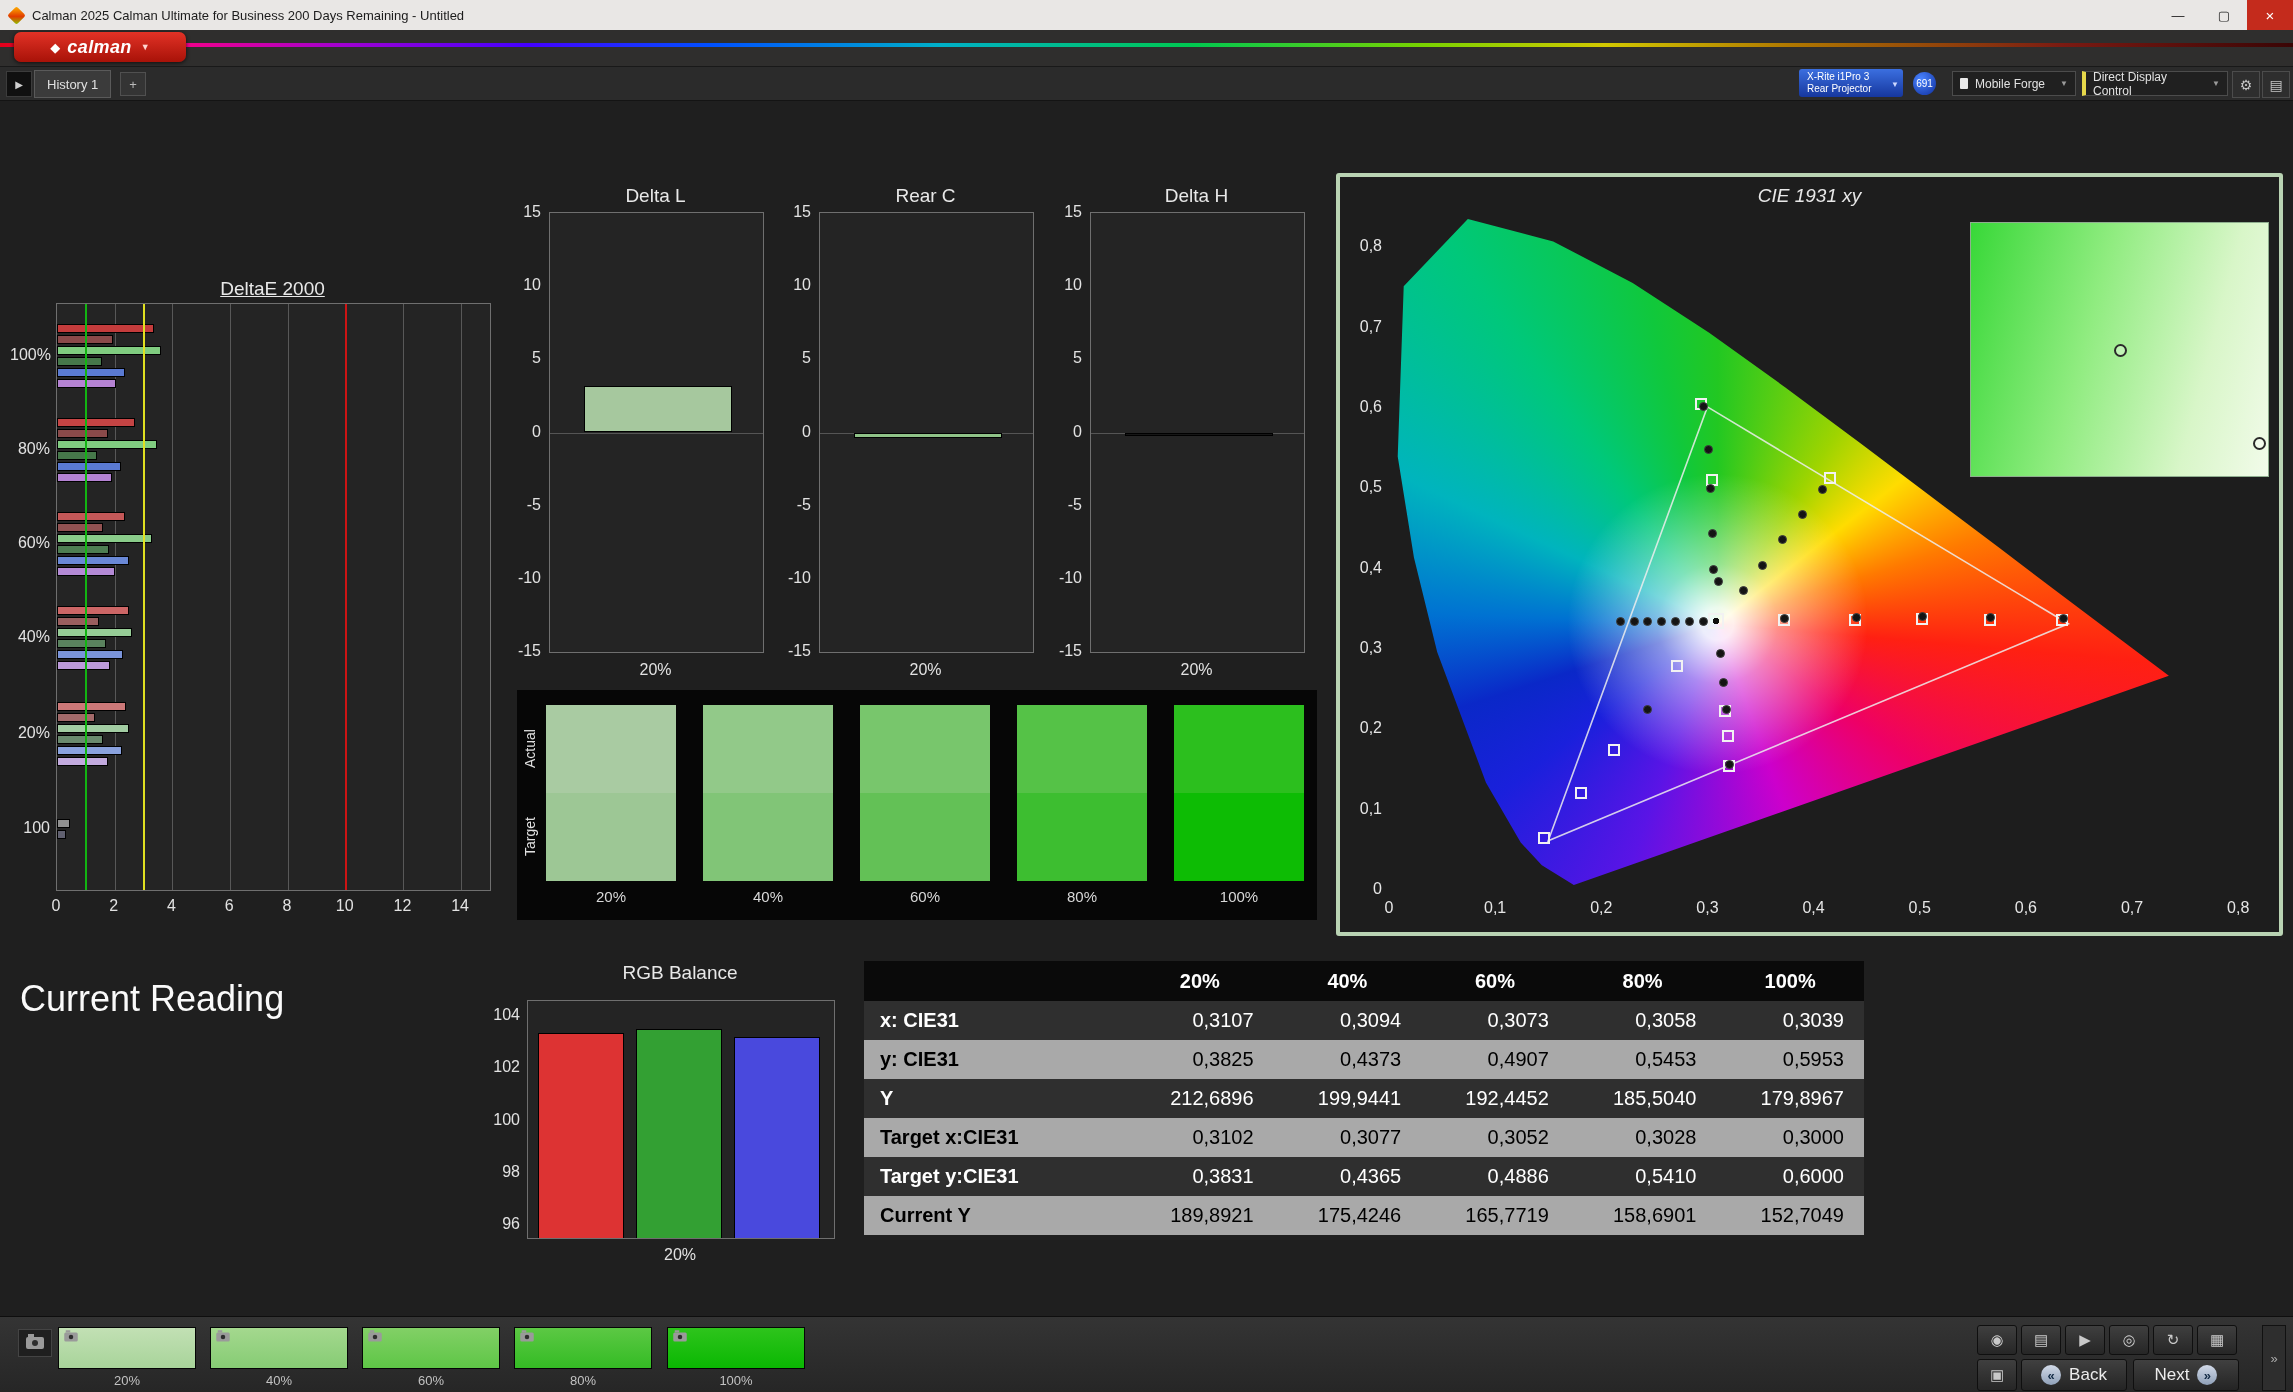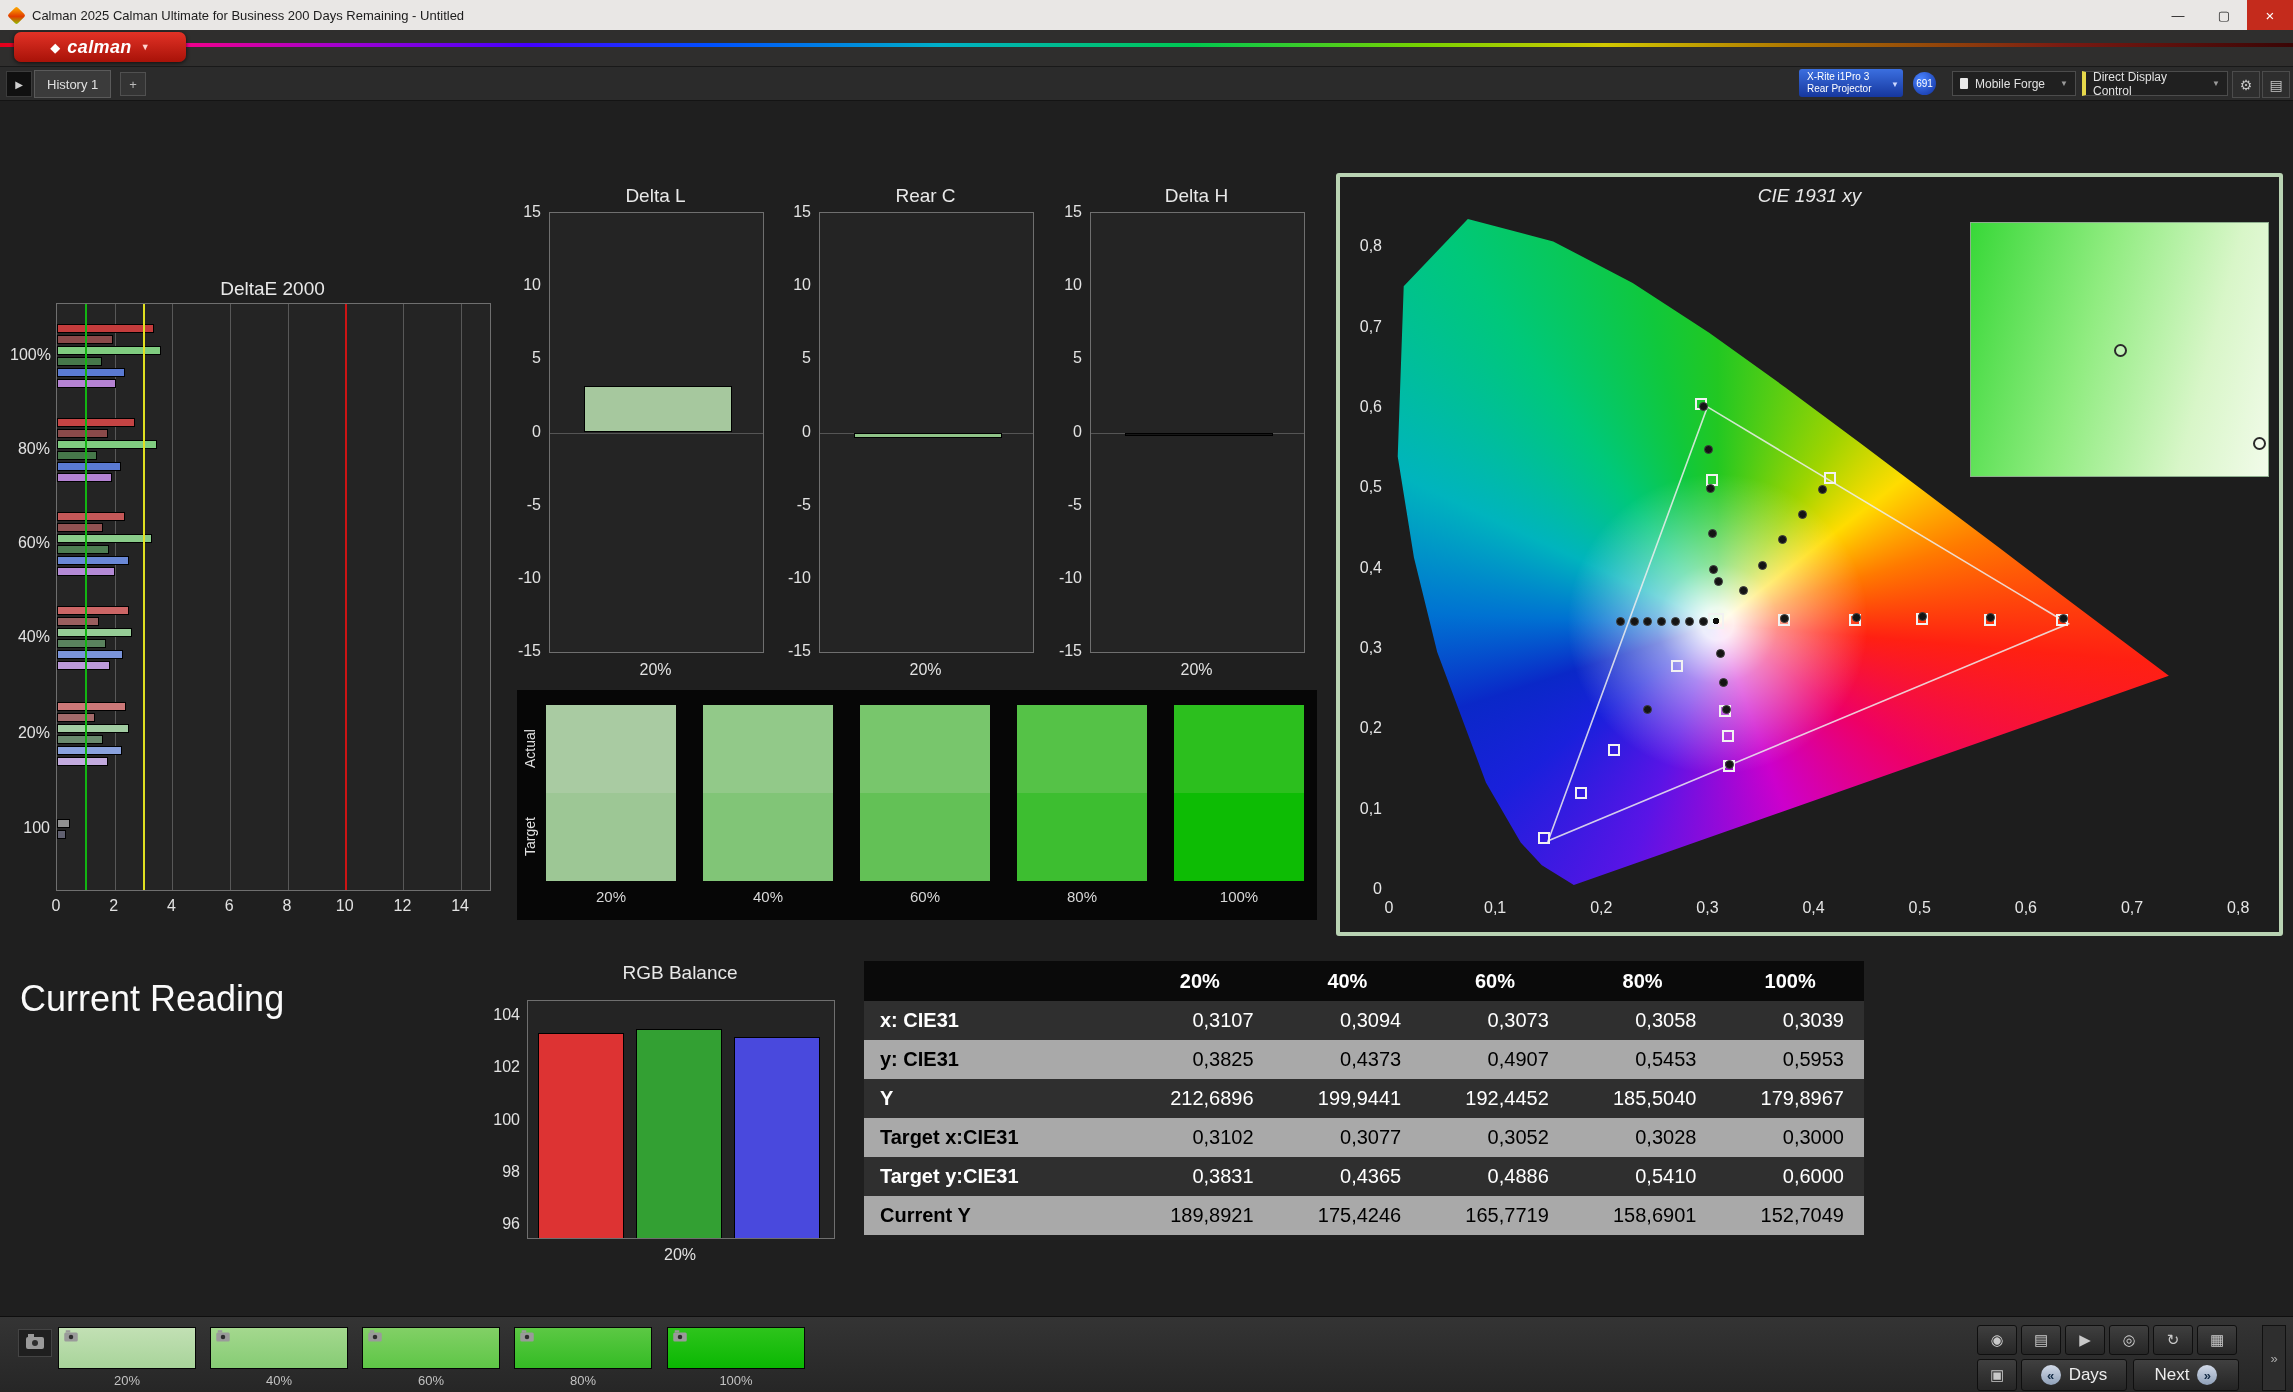--- a/index.html
+++ b/index.html
@@ -66,21 +66,21 @@
   .ylab,.ylab2,.ylab3{position:absolute;left:0;text-align:right;font-size:16px;color:#e2e2e2;}
   .ylab{width:40px;} .ylab2{width:36px;} .ylab3{width:60px;}
   .xlab{position:absolute;width:24px;text-align:center;font-size:16px;color:#e2e2e2;top:619px;}
   .xlab2{position:absolute;left:44px;width:213px;text-align:center;font-size:16px;color:#e2e2e2;top:476px;}
   .zeroline{position:absolute;left:0;right:0;height:1px;background:#555;}
   .vbar{position:absolute;left:34px;width:148px;border:1px solid #000;box-sizing:border-box;}
   .rgbbar{position:absolute;width:86px;border:1px solid #000;border-bottom:none;box-sizing:border-box;}
   .rgb-xlab{position:absolute;left:67px;top:284px;width:306px;text-align:center;font-size:16px;color:#e2e2e2;}
 
   #deltae-chart{left:10px;top:278px;width:520px;height:640px;}
-  #deltae-chart .chart-title{left:46px;top:0;width:433px;}
+  #deltae-chart .chart-title{left:46px;top:0;width:433px;text-decoration:underline;}
   #deltae-plot{left:46px;top:25px;width:433px;height:586px;}
 
   .mini{width:290px;height:510px;}
   #delta-l{left:505px;top:185px;} #delta-c{left:775px;top:185px;} #delta-h{left:1046px;top:185px;}
   .mini .chart-title{left:44px;top:0;width:213px;}
   .mini .plotbox{left:44px;top:27px;width:213px;height:439px;}
 
   #rgb-chart{left:460px;top:962px;width:420px;height:310px;}
   #rgb-chart .chart-title{left:67px;top:0;width:306px;}
   #rgb-plot{left:67px;top:38px;width:306px;height:237px;}
@@ -528,21 +528,21 @@
         <div class="tool-btn" style="left: 0px;">◉</div>
         <div class="tool-btn" style="left: 44px;">▤</div>
         <div class="tool-btn" style="left: 88px;">▶</div>
         <div class="tool-btn" style="left: 132px;">◎</div>
         <div class="tool-btn" style="left: 176px;">↻</div>
         <div class="tool-btn" style="left: 220px;">▦</div>
       </div>
     <div id="big-btn">▣</div>
     <div class="nav-btn" id="back-btn">
       <span class="nav-ico">«</span>
-      <span>Days</span>
+      <span>Back</span>
     </div>
     <div class="nav-btn" id="next-btn">
       <span>Next</span>
       <span class="nav-ico">»</span>
     </div>
     <div id="end-btn">»</div>
   </div>
 
 </div>
 

